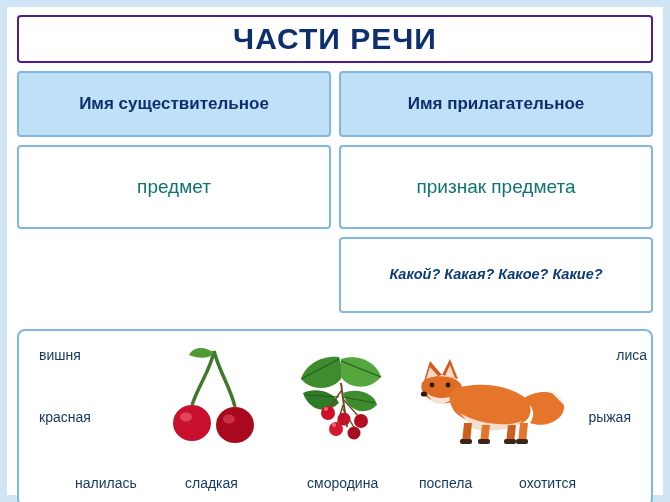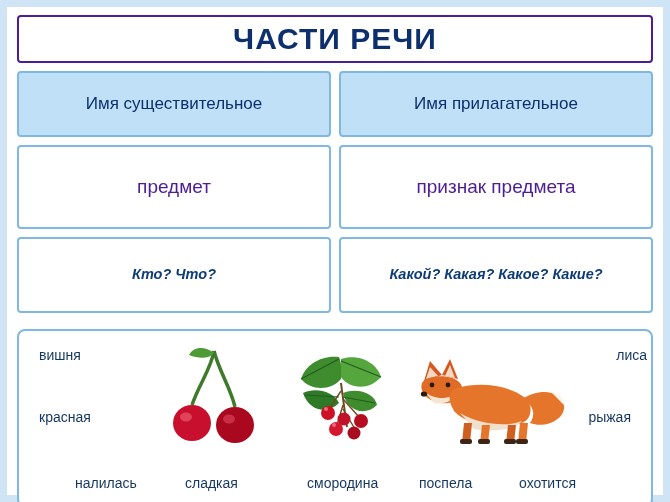--- a/index.html
+++ b/index.html
@@ -58,27 +58,27 @@
     display: flex;
     align-items: center;
     justify-content: center;
     text-align: center;
   }
   .head-cell {
     height: 66px;
     background: #bfe0f7;
     color: #0d2f6e;
     font-size: 17px;
-    font-weight: normal;
+    font-weight: bold;
     line-height: 1.25;
     padding: 2px 4px;
   }
   .mean-cell {
     height: 84px;
-    color: #4c1d95;
+    color: #0f766e;
     font-size: 19px;
     line-height: 1.3;
     padding: 2px 4px;
   }
   .q-cell {
     height: 76px;
     color: #0d3c78;
     font-size: 14.5px;
     font-style: italic;
     font-weight: bold;
@@ -127,21 +127,20 @@
 
   <div class="title-box">
     <div class="title-text">ЧАСТИ РЕЧИ</div>
   </div>
 
   <div class="columns">
 
     <div class="col">
       <div class="cell head-cell">Имя существительное</div>
       <div class="cell mean-cell">предмет</div>
-      <div class="cell q-cell">Кто? Что?</div>
     </div>
 
     <div class="col">
       <div class="cell head-cell">Имя прилагательное</div>
       <div class="cell mean-cell">признак предмета</div>
       <div class="cell q-cell">Какой? Какая? Какое? Какие?</div>
     </div>
 
 
   </div>

